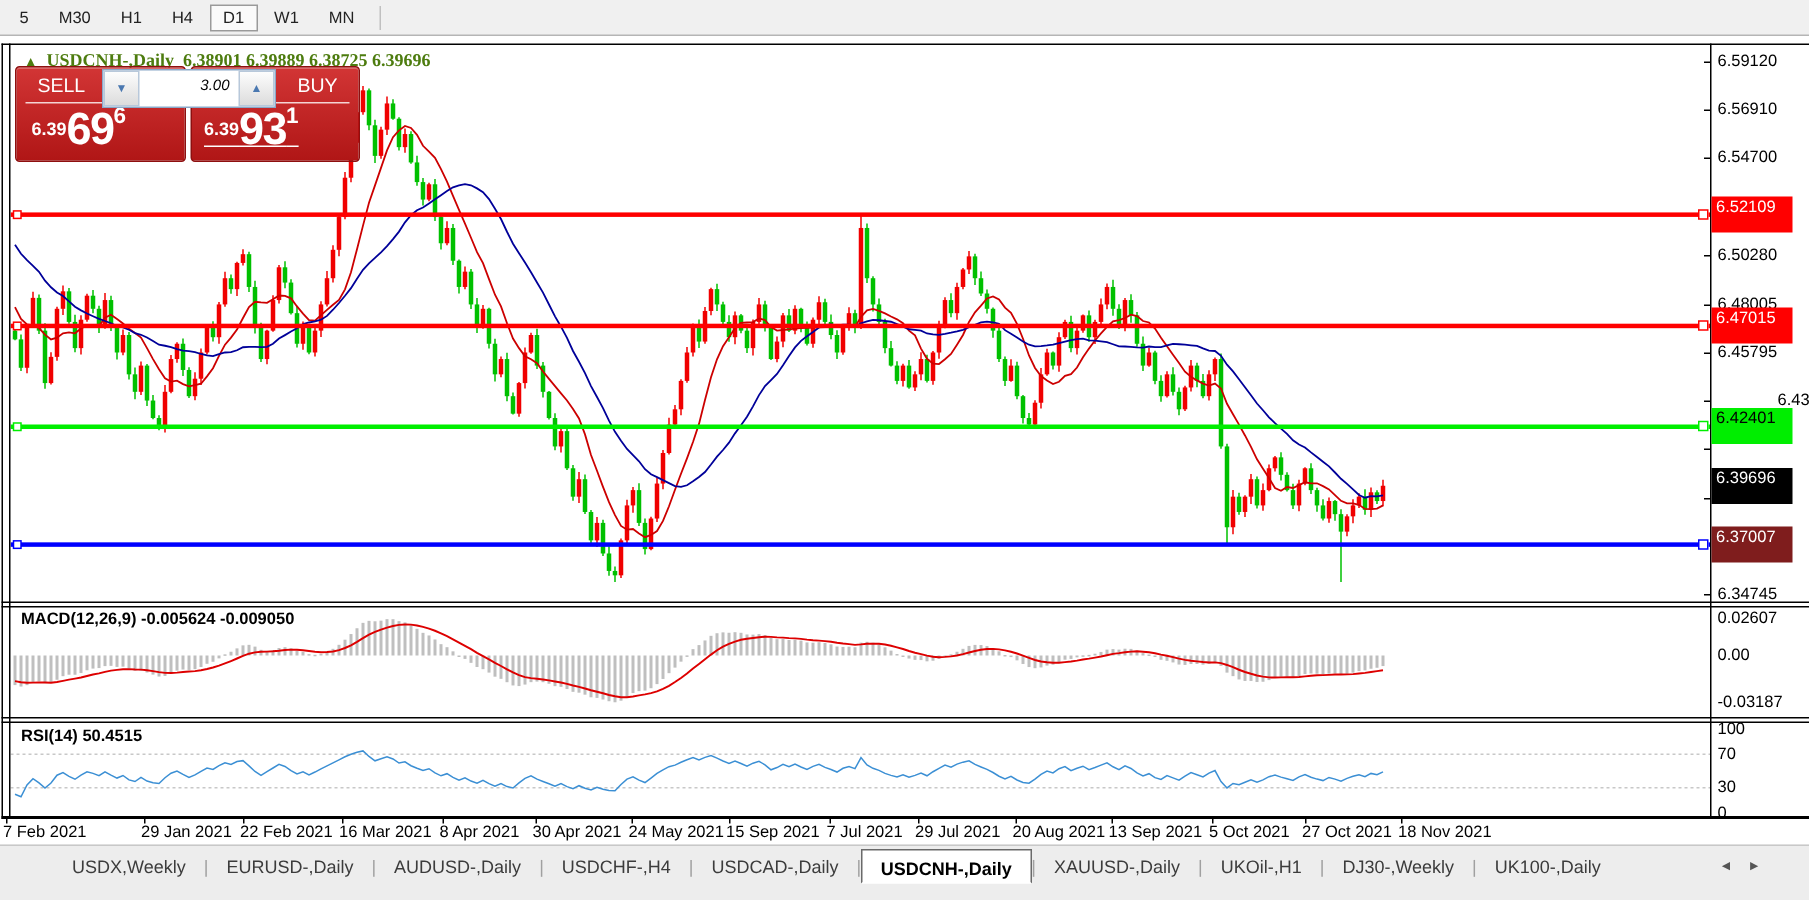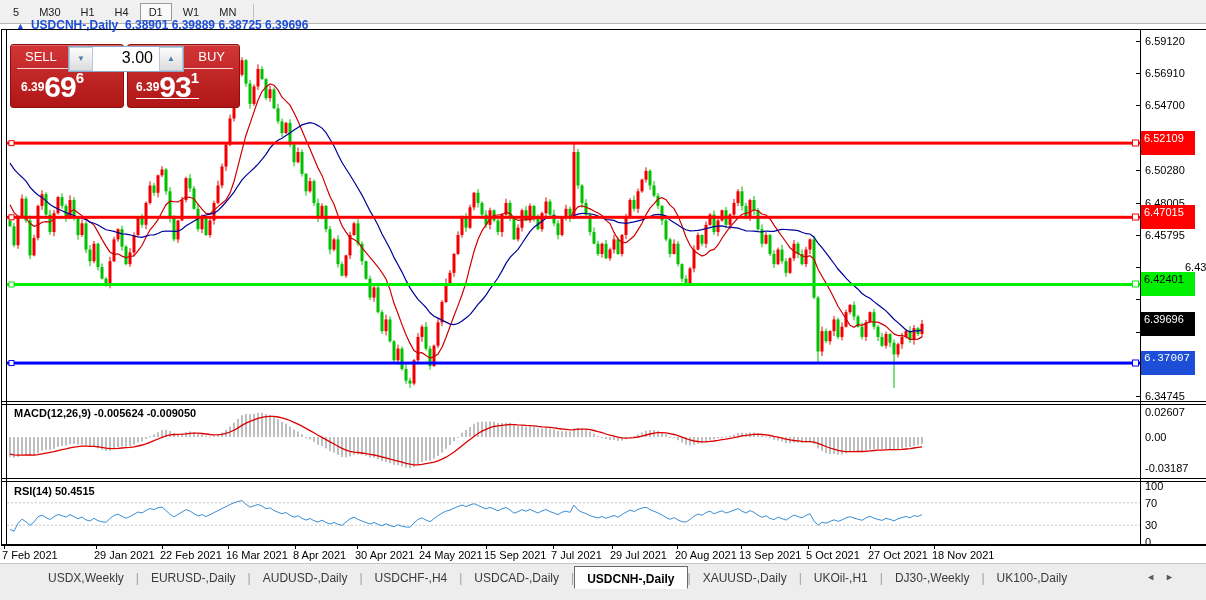--- a/index.html
+++ b/index.html
@@ -7,39 +7,39 @@
        font-family:"Liberation Sans",sans-serif;-webkit-font-smoothing:none;}
   
   #tf-bar{position:absolute;left:0;top:0;width:1206px;height:24px;background:#f0f0f0;
           border-bottom:1px solid #b5b5b5;display:flex;align-items:center;padding-left:4px;box-sizing:border-box;}
   .tf-btn{font-size:11px;color:#222;padding:3px 9px;margin-right:2px;cursor:default;}
   .tf-btn.active{background:#fafafa;border:1px solid #9a9a9a;padding:2px 8px;}
   .tf-sep{width:1px;height:16px;background:#c0c0c0;margin:0 6px;}
   
   .frame{position:absolute;background:#000;}
   
-  #chart-header{position:absolute;left:16px;top:18px;font-size:12px;font-weight:bold;color:#1d4ed8;z-index:6;}
+  #chart-header{position:absolute;left:16px;top:33px;font-size:12px;font-weight:bold;color:#4d7c0f;z-index:6;font-family:Liberation Serif, serif;}
   #chart-header .arr{font-size:9px;margin-right:6px;}
   
   #trade-panel{position:absolute;left:10px;top:44px;width:228px;height:62px;z-index:7;}
   .trade-card{position:absolute;top:0;height:62px;border-radius:3px;border:1px solid #8e0f0f;
               background:linear-gradient(#d23535,#b01616);box-shadow:inset 0 1px 0 rgba(255,255,255,.25);}
   #sell-card{left:0;width:112px;}
   #buy-card{left:117px;width:111px;}
   .card-top{position:absolute;left:6px;right:6px;top:0;height:23px;border-bottom:1px solid rgba(255,255,255,.8);
             color:#fff;font-size:13px;line-height:23px;}
   .price-row{position:absolute;left:0;right:0;top:24px;bottom:0;color:#fff;white-space:nowrap;}
   .p-small{font-size:12px;font-weight:bold;vertical-align:6px;}
   .p-big{font-size:30px;font-weight:bold;letter-spacing:-1px;}
   .p-sup{font-size:15px;font-weight:bold;vertical-align:14px;}
   #spread-box{position:absolute;left:58px;top:2px;width:114px;height:24px;background:#fff;
               border:1px solid #8aa8c8;display:flex;z-index:8;}
   .spin-btn{width:22px;background:linear-gradient(#fdfdfd,#dcdcdc);border:1px solid #b8c8da;
             font-size:8px;color:#4a78b0;text-align:center;line-height:22px;cursor:default;}
-  #spread-val{flex:1;font-size:16px;color:#000;text-align:right;line-height:22px;padding-right:6px;}
+  #spread-val{flex:1;font-size:10px;color:#000;text-align:right;line-height:22px;padding-right:6px;font-style:italic;}
   
   .y-lab{position:absolute;left:1145px;font-size:11px;color:#000;transform:translateY(-50%);}
   .y-tick{position:absolute;left:1136px;width:4px;height:1px;background:#000;}
   .badge{position:absolute;left:1141px;font-size:11px;height:24px;line-height:14px;padding:0 3px;
          transform:translateY(-50%);min-width:48px;}
   .hl-handle{position:absolute;left:1132px;width:5px;height:5px;background:#fff;transform:translateY(-50%);}
   .pane-label{position:absolute;left:14px;font-size:11px;font-weight:bold;color:#000;z-index:4;}
   .x-lab{position:absolute;top:549px;font-size:11px;color:#000;}
   .x-tick{position:absolute;top:546px;width:1px;height:3px;background:#000;}
   svg{position:absolute;}
@@ -889,17 +889,17 @@
     <div class="x-lab" style="left: 868px;">27 Oct 2021</div>
     <div class="x-tick" style="left: 870px;"></div>
     <div class="x-lab" style="left: 932px;">18 Nov 2021</div>
     <div class="x-tick" style="left: 934px;"></div>
     <div class="badge" style="top: 143.109px; background: rgb(255, 0, 0); color: rgb(255, 255, 255);">6.52109</div>
     <div class="hl-handle" style="top: 143.109px; border: 1px solid rgb(255, 0, 0);"></div>
     <div class="badge" style="top: 217.298px; background: rgb(255, 0, 0); color: rgb(255, 255, 255);">6.47015</div>
     <div class="hl-handle" style="top: 217.298px; border: 1px solid rgb(255, 0, 0);"></div>
     <div class="badge" style="top: 284.497px; background: rgb(0, 238, 0); color: rgb(0, 0, 0);">6.42401</div>
     <div class="hl-handle" style="top: 284.497px; border: 1px solid rgb(0, 238, 0);"></div>
-    <div class="badge" style="top: 363.056px; background: #1d4ed8; color: rgb(255, 255, 255); font-family: Liberation Mono, monospace;">6.37007</div>
+    <div class="badge" style="top: 363.056px; background: #7f1d1d; color: rgb(255, 255, 255);">6.37007</div>
     <div class="hl-handle" style="top: 363.056px; border: 1px solid rgb(0, 0, 255);"></div>
     <div class="badge" style="top: 323.893px; background: rgb(0, 0, 0); color: rgb(255, 255, 255);">6.39696</div>
 
 </div>
 
 </body></html>

